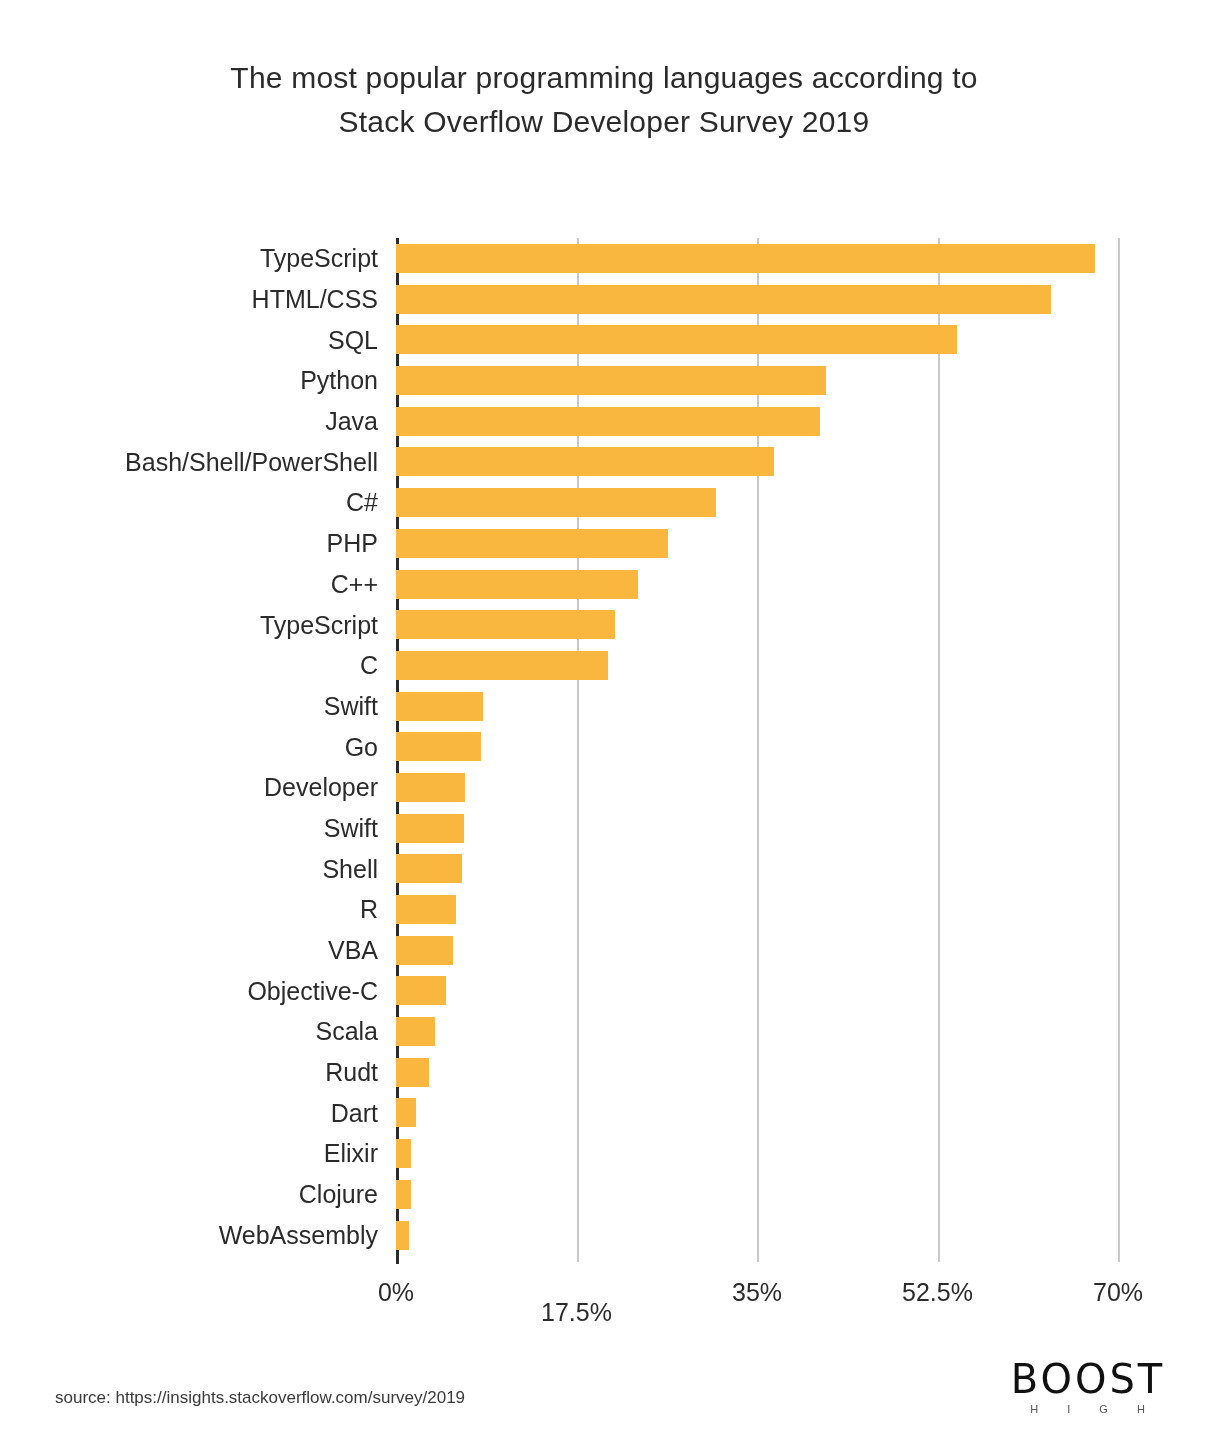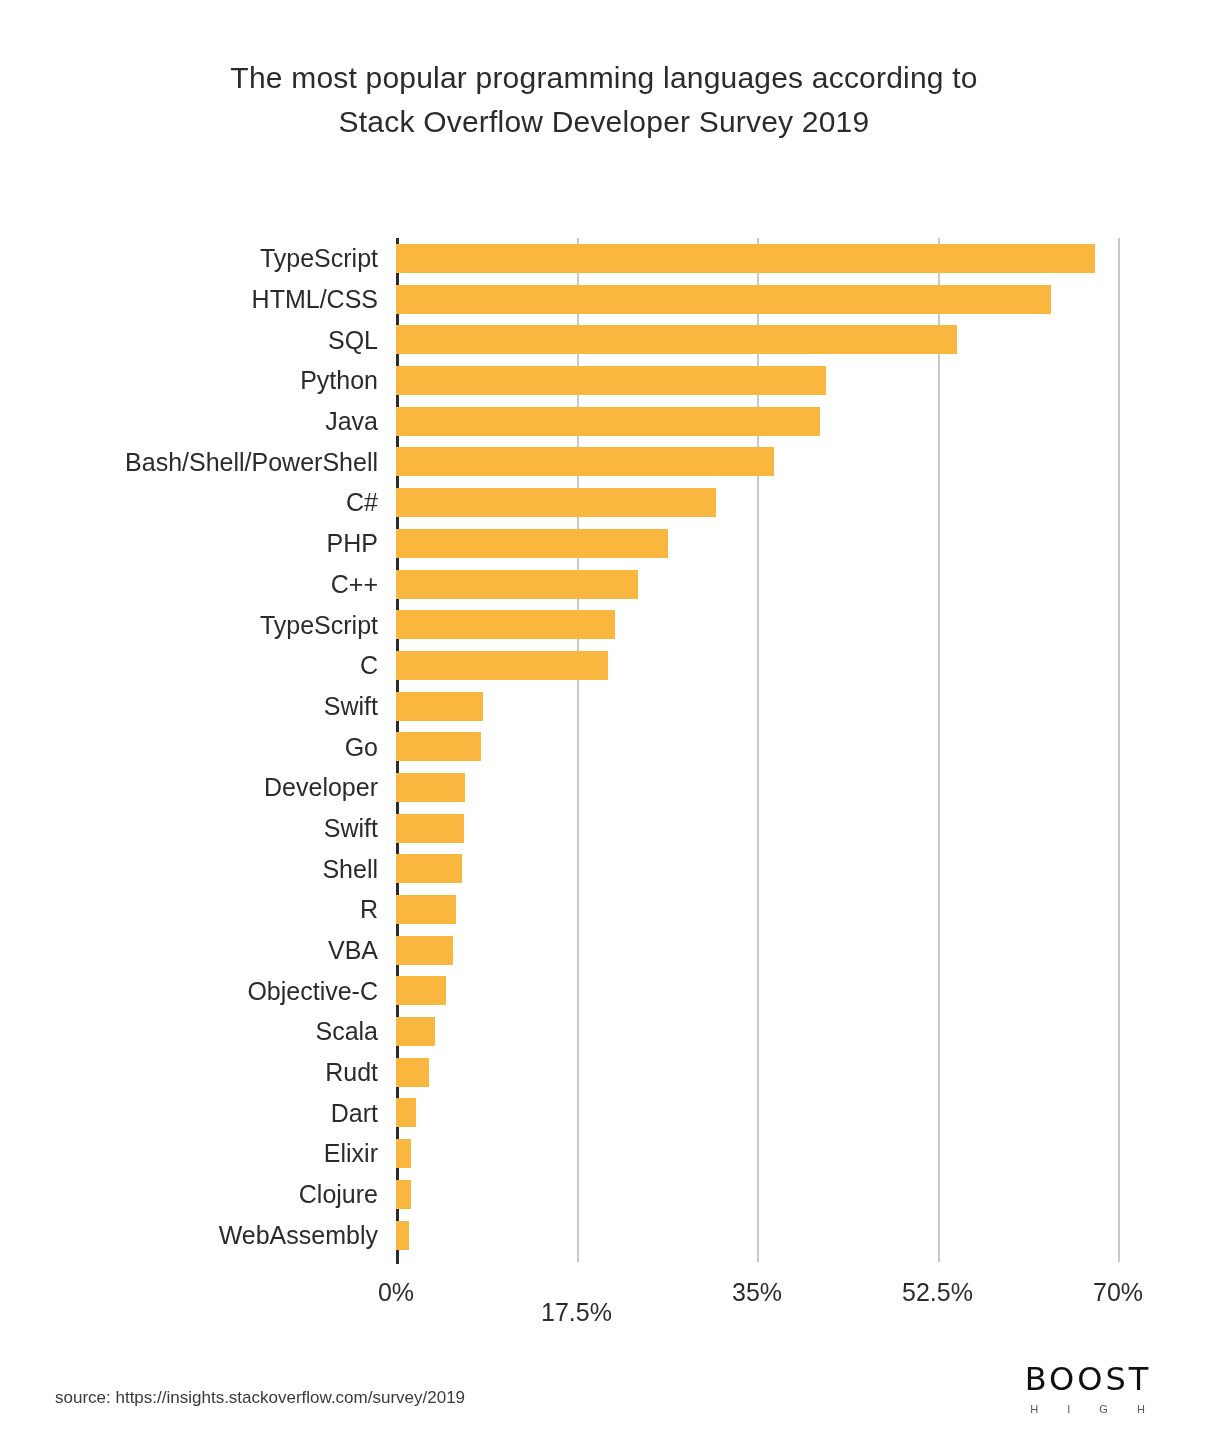--- a/index.html
+++ b/index.html
@@ -131,21 +131,21 @@
 
   #logo {
     position: absolute;
     right: 36px;
     top: 1358px;
     width: 168px;
     text-align: center;
   }
   #logo-word {
     font-family: "DejaVu Sans", sans-serif;
-    font-size: 32px;
+    font-size: 40px;
     line-height: 42px;
     letter-spacing: 3px;
     font-weight: 400;
     color: #111111;
     display: block;
   }
   #logo-sub {
     display: block;
     font-size: 11px;
     letter-spacing: 13px;

